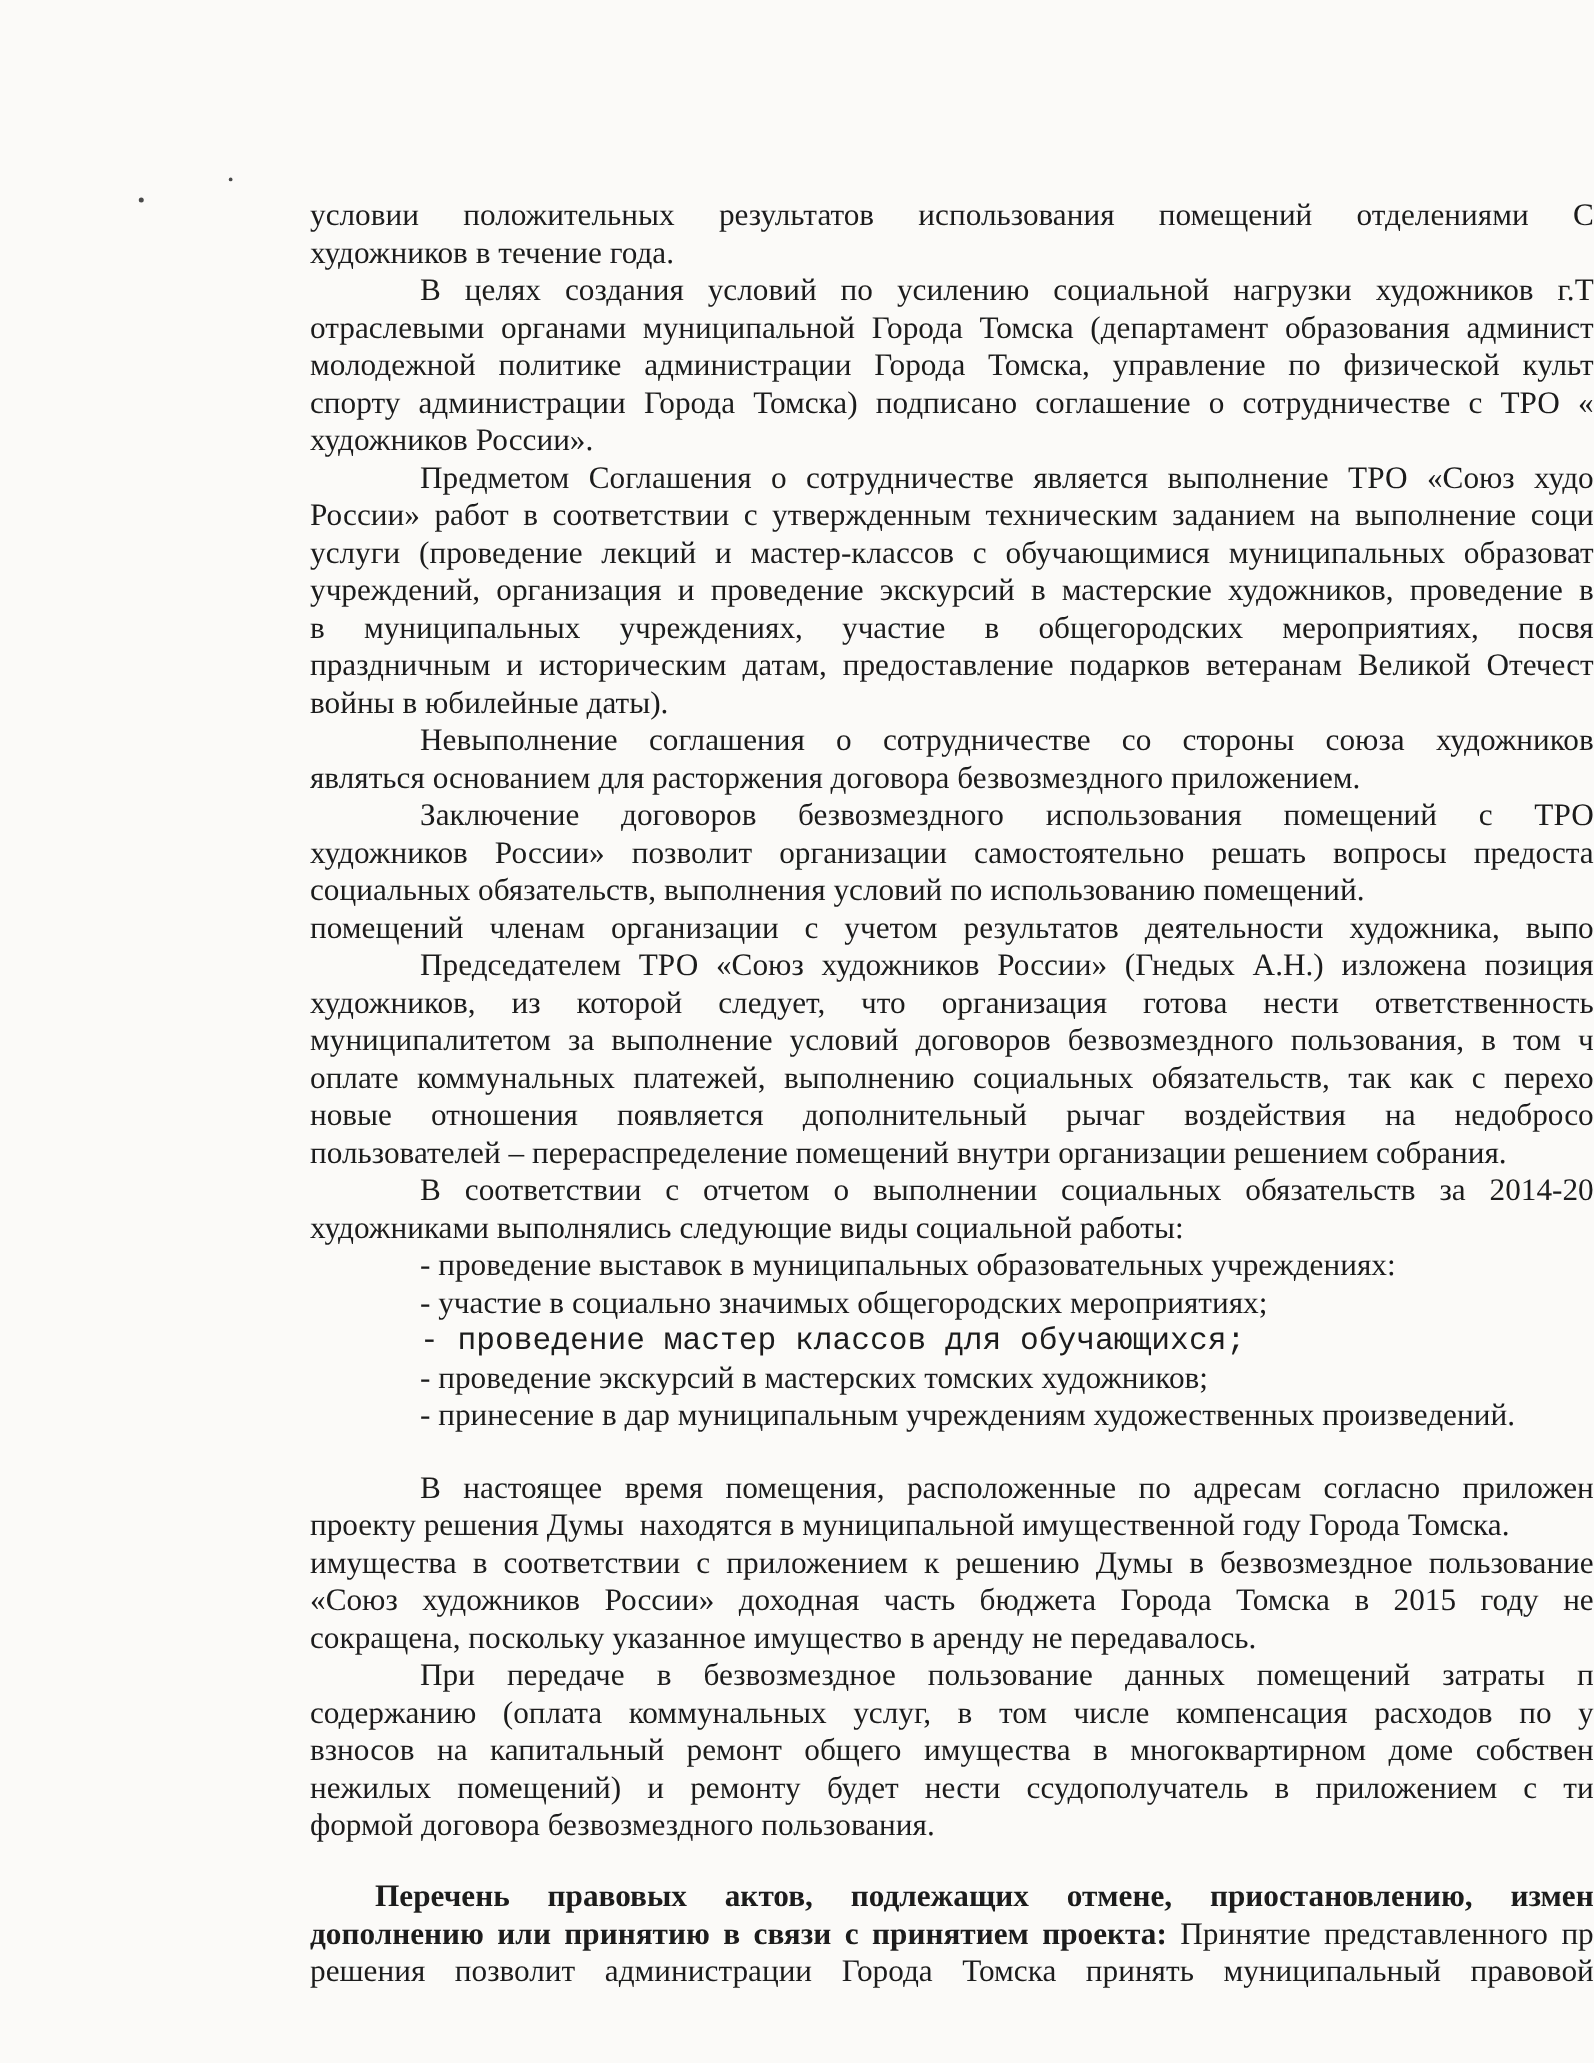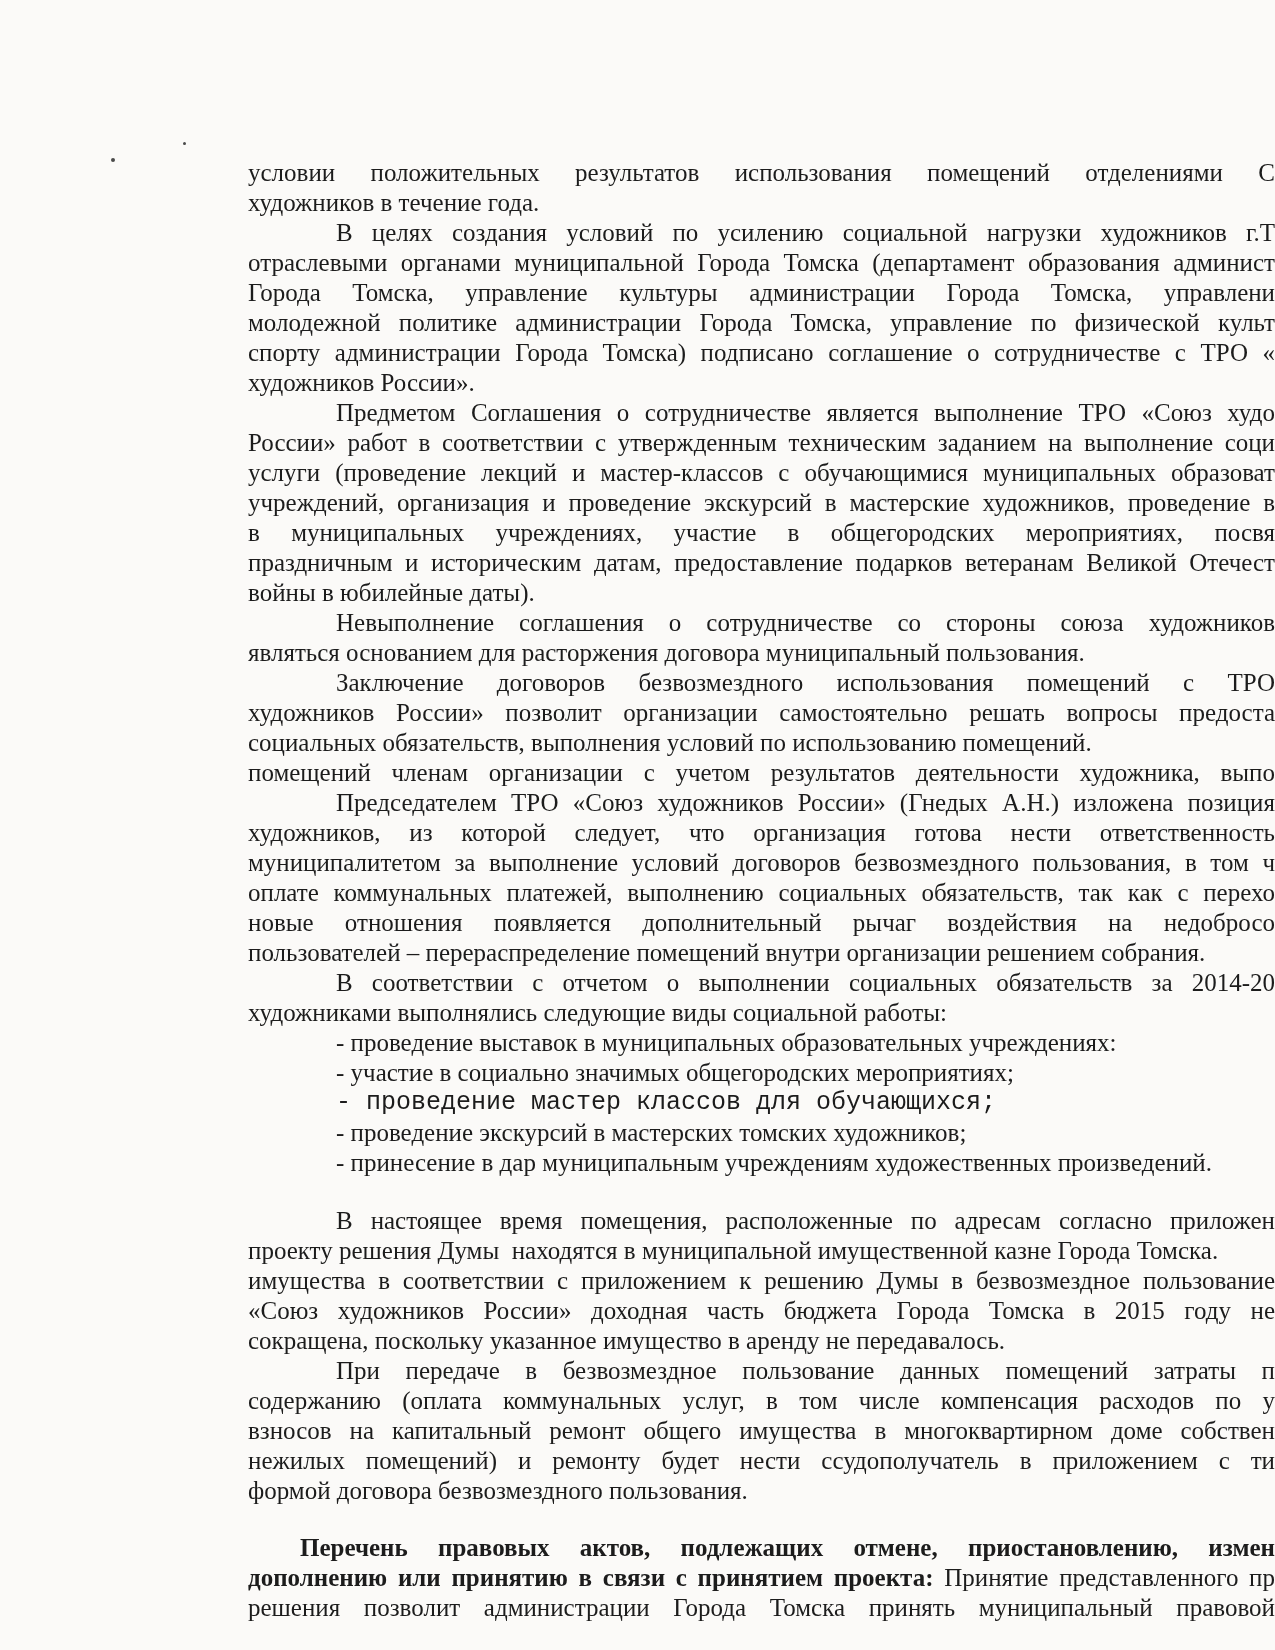--- a/index.html
+++ b/index.html
@@ -42,52 +42,51 @@
 </style>
 </head>
 <body style="background: rgb(251, 250, 248);">
 
 <div id="page">
   <div id="text-block" style="color: rgb(28, 28, 28);">
       <div class="line fill"><span>условии положительных результатов использования помещений отделениями С</span></div>
       <div class="line"><span>художников в течение года.</span></div>
       <div class="line fill" style="text-indent: 88px;"><span>В целях создания условий по усилению социальной нагрузки художников г.Т</span></div>
       <div class="line fill"><span>отраслевыми органами муниципальной Города Томска (департамент образования админист</span></div>
-      <div class="line fill"><span>Города Томска, управление культуры администрации Города Томска, управлени</span></div>
       <div class="line fill"><span>молодежной политике администрации Города Томска, управление по физической культ</span></div>
       <div class="line fill"><span>спорту администрации Города Томска) подписано соглашение о сотрудничестве с ТРО «</span></div>
       <div class="line"><span>художников России».</span></div>
       <div class="line fill" style="text-indent: 88px;"><span>Предметом Соглашения о сотрудничестве является выполнение ТРО «Союз худо</span></div>
       <div class="line fill"><span>России» работ в соответствии с утвержденным техническим заданием на выполнение соци</span></div>
       <div class="line fill"><span>услуги (проведение лекций и мастер-классов с обучающимися муниципальных образоват</span></div>
       <div class="line fill"><span>учреждений, организация и проведение экскурсий в мастерские художников, проведение в</span></div>
       <div class="line fill"><span>в муниципальных учреждениях, участие в общегородских мероприятиях, посвя</span></div>
       <div class="line fill"><span>праздничным и историческим датам, предоставление подарков ветеранам Великой Отечест</span></div>
       <div class="line"><span>войны в юбилейные даты).</span></div>
       <div class="line fill" style="text-indent: 88px;"><span>Невыполнение соглашения о сотрудничестве со стороны союза художников</span></div>
-      <div class="line"><span>являться основанием для расторжения договора муниципальный пользования.</span></div>
+      <div class="line"><span>являться основанием для расторжения договора безвозмездного приложением.</span></div>
       <div class="line fill" style="text-indent: 88px;"><span>Заключение договоров безвозмездного использования помещений с ТРО</span></div>
       <div class="line fill"><span>художников России» позволит организации самостоятельно решать вопросы предоста</span></div>
       <div class="line"><span>социальных обязательств, выполнения условий по использованию помещений.</span></div>
       <div class="line fill"><span>помещений членам организации с учетом результатов деятельности художника, выпо</span></div>
       <div class="line fill" style="text-indent: 88px;"><span>Председателем ТРО «Союз художников России» (Гнедых А.Н.) изложена позиция</span></div>
       <div class="line fill"><span>художников, из которой следует, что организация готова нести ответственность</span></div>
       <div class="line fill"><span>муниципалитетом за выполнение условий договоров безвозмездного пользования, в том ч</span></div>
       <div class="line fill"><span>оплате коммунальных платежей, выполнению социальных обязательств, так как с перехо</span></div>
       <div class="line fill"><span>новые отношения появляется дополнительный рычаг воздействия на недобросо</span></div>
       <div class="line"><span>пользователей – перераспределение помещений внутри организации решением собрания.</span></div>
       <div class="line fill" style="text-indent: 88px;"><span>В соответствии с отчетом о выполнении социальных обязательств за 2014-20</span></div>
       <div class="line"><span>художниками выполнялись следующие виды социальной работы:</span></div>
       <div class="line" style="text-indent: 88px;"><span>- проведение выставок в муниципальных образовательных учреждениях:</span></div>
       <div class="line" style="text-indent: 88px;"><span>- участие в социально значимых общегородских мероприятиях;</span></div>
       <div class="line" style="text-indent: 88px; font-family: Liberation Mono, monospace;"><span>- проведение мастер классов для обучающихся;</span></div>
       <div class="line" style="text-indent: 88px;"><span>- проведение экскурсий в мастерских томских художников;</span></div>
       <div class="line" style="text-indent: 88px;"><span>- принесение в дар муниципальным учреждениям художественных произведений.</span></div>
       <div class="line fill" style="text-indent: 88px; margin-top: 28px;"><span>В настоящее время помещения, расположенные по адресам согласно приложен</span></div>
-      <div class="line"><span>проекту решения Думы  находятся в муниципальной имущественной казне Города Томска.</span></div>
+      <div class="line"><span>проекту решения Думы  находятся в муниципальной имущественной году Города Томска.</span></div>
       <div class="line fill"><span>имущества в соответствии с приложением к решению Думы  в  безвозмездное пользование</span></div>
       <div class="line fill"><span>«Союз художников России» доходная часть бюджета Города Томска в 2015 году не</span></div>
       <div class="line"><span>сокращена, поскольку указанное имущество в аренду не передавалось.</span></div>
       <div class="line fill" style="text-indent: 88px;"><span>При передаче в безвозмездное пользование данных помещений затраты п</span></div>
       <div class="line fill"><span>содержанию (оплата коммунальных услуг, в том числе компенсация расходов по у</span></div>
       <div class="line fill"><span>взносов на капитальный ремонт общего имущества в многоквартирном доме собствен</span></div>
       <div class="line fill"><span>нежилых помещений) и ремонту будет нести ссудополучатель в приложением  с ти</span></div>
       <div class="line"><span>формой договора безвозмездного пользования.</span></div>
       <div class="line fill" style="text-indent: 52px; margin-top: 27px;"><span style="font-weight: 700;">Перечень правовых актов, подлежащих отмене, приостановлению, измен</span></div>
       <div class="line fill"><span style="font-weight: 700;">дополнению или принятию в связи с принятием проекта:</span><span> Принятие представленного пр</span></div>

